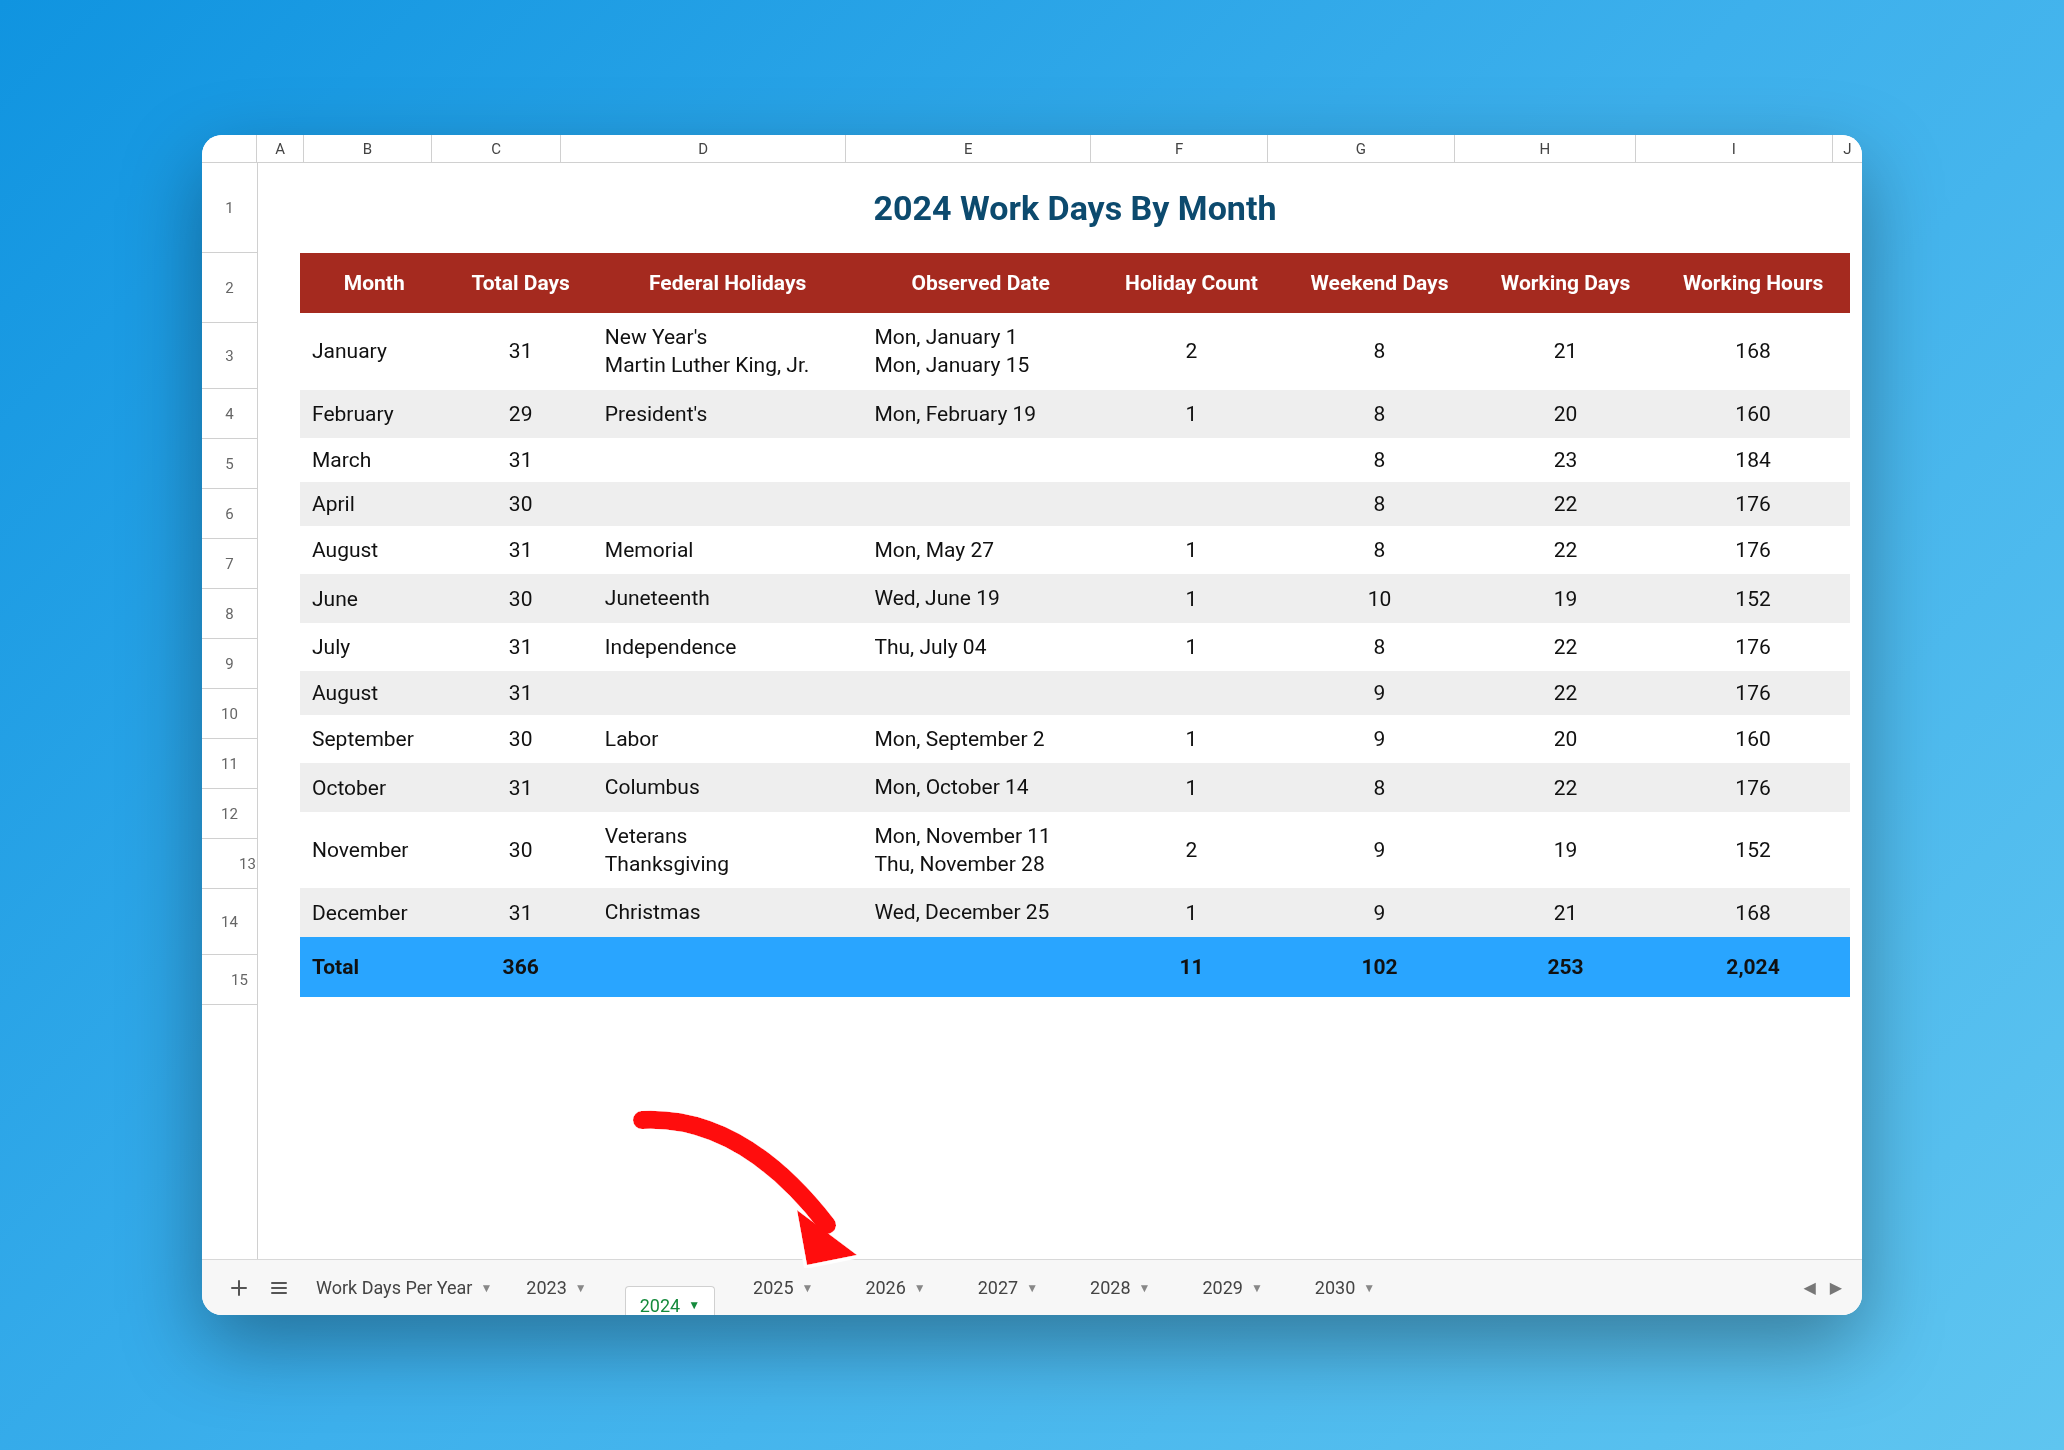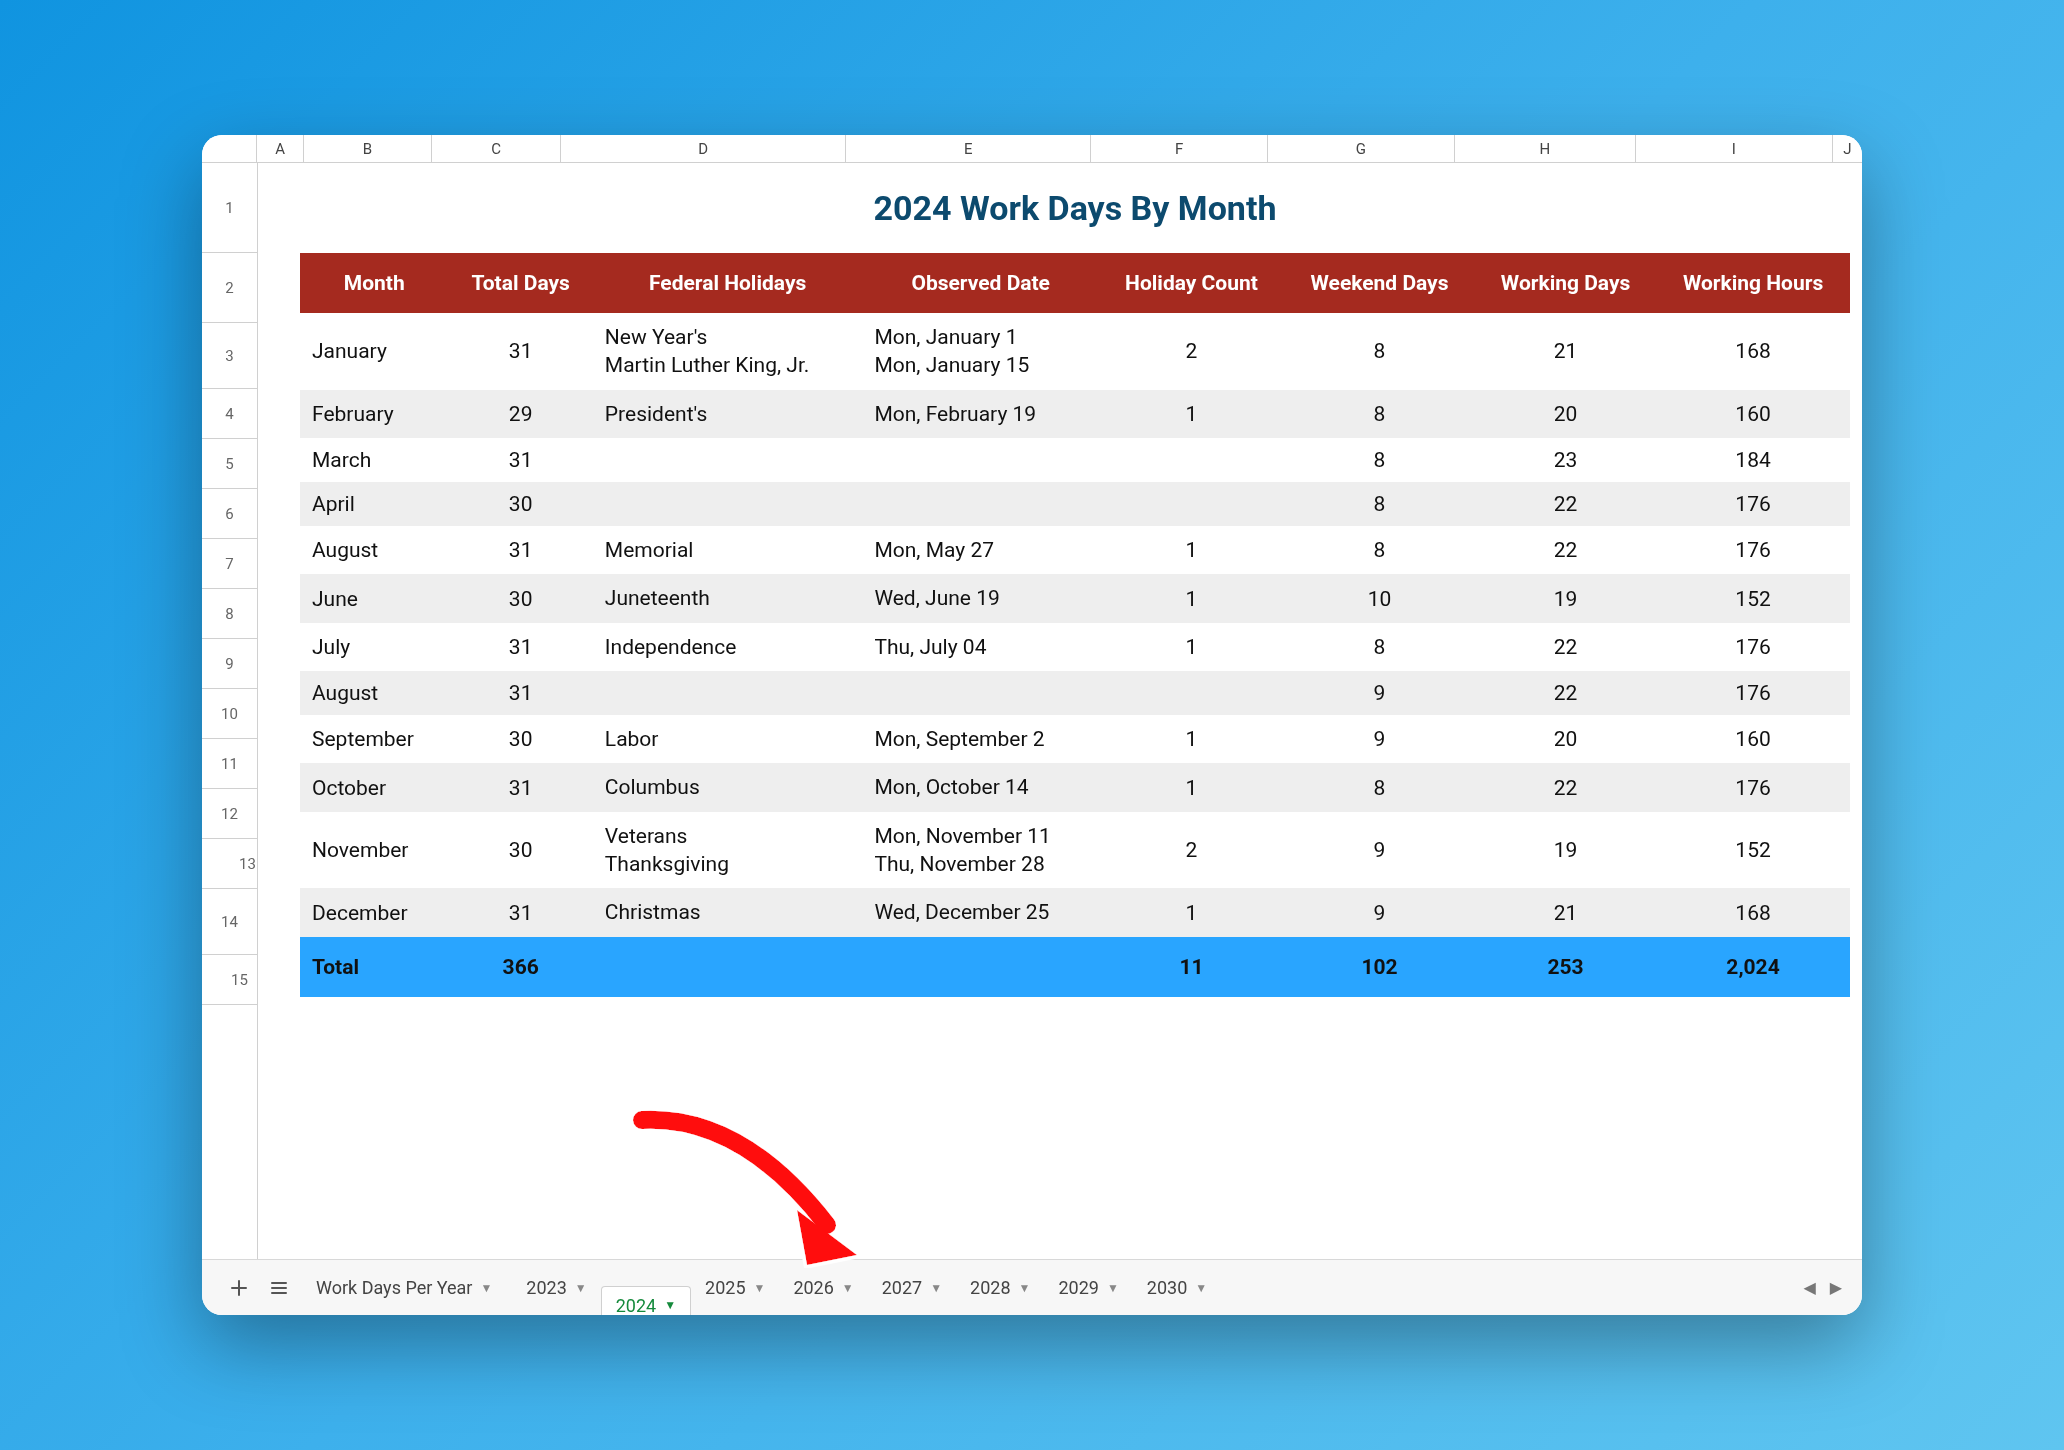--- a/index.html
+++ b/index.html
@@ -375,21 +375,21 @@
     <div class="icon-btn">
       <svg width="18" height="18" viewBox="0 0 18 18">
           <path d="M2 4h14M2 9h14M2 14h14" stroke="#555" stroke-width="2" fill="none" stroke-linecap="round"></path>
         </svg>
     </div>
 
     <div class="tab">
       <span>Work Days Per Year</span>
       <span class="caret">▼</span>
     </div>
-    <div id="year-tabs" style="display:flex; gap:0;">
+    <div id="year-tabs" style="display:flex; gap:24px;">
         <div class="tab">
           <span>2023</span>
           <span class="caret">▼</span>
         </div>
         <div class="tab active">
           <span>2024</span>
           <span class="caret">▼</span>
         </div>
         <div class="tab">
           <span>2025</span>

